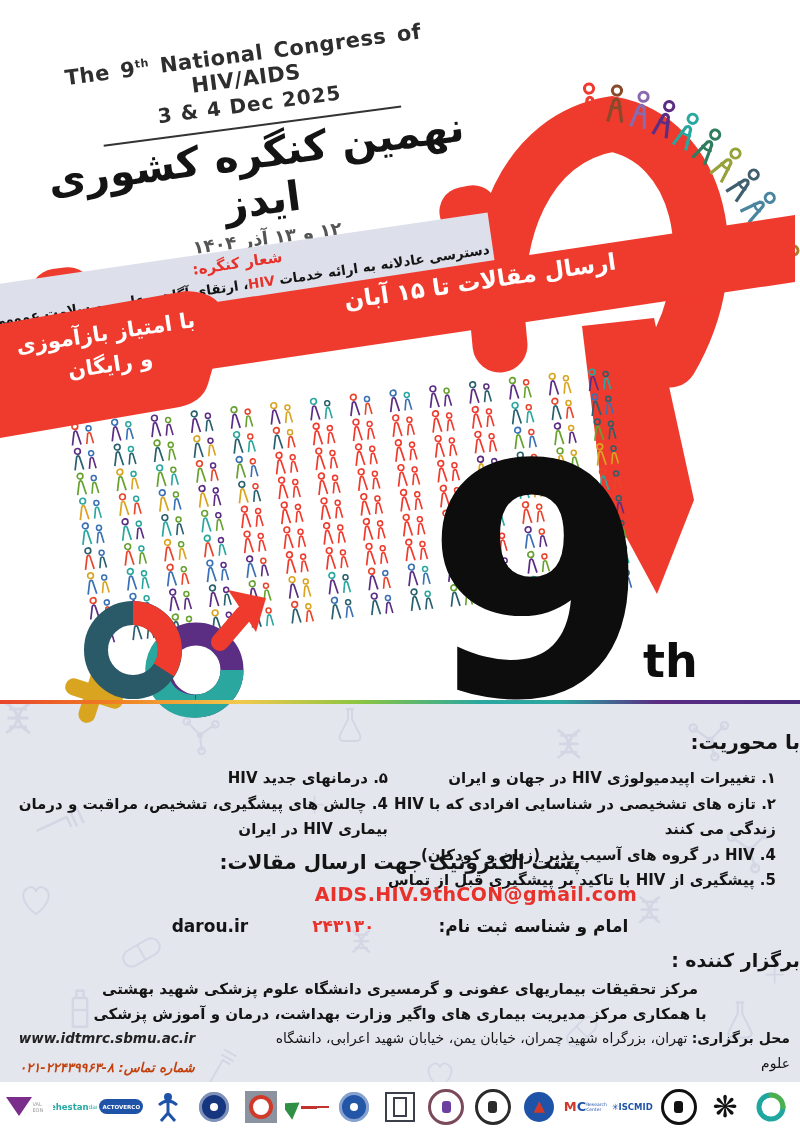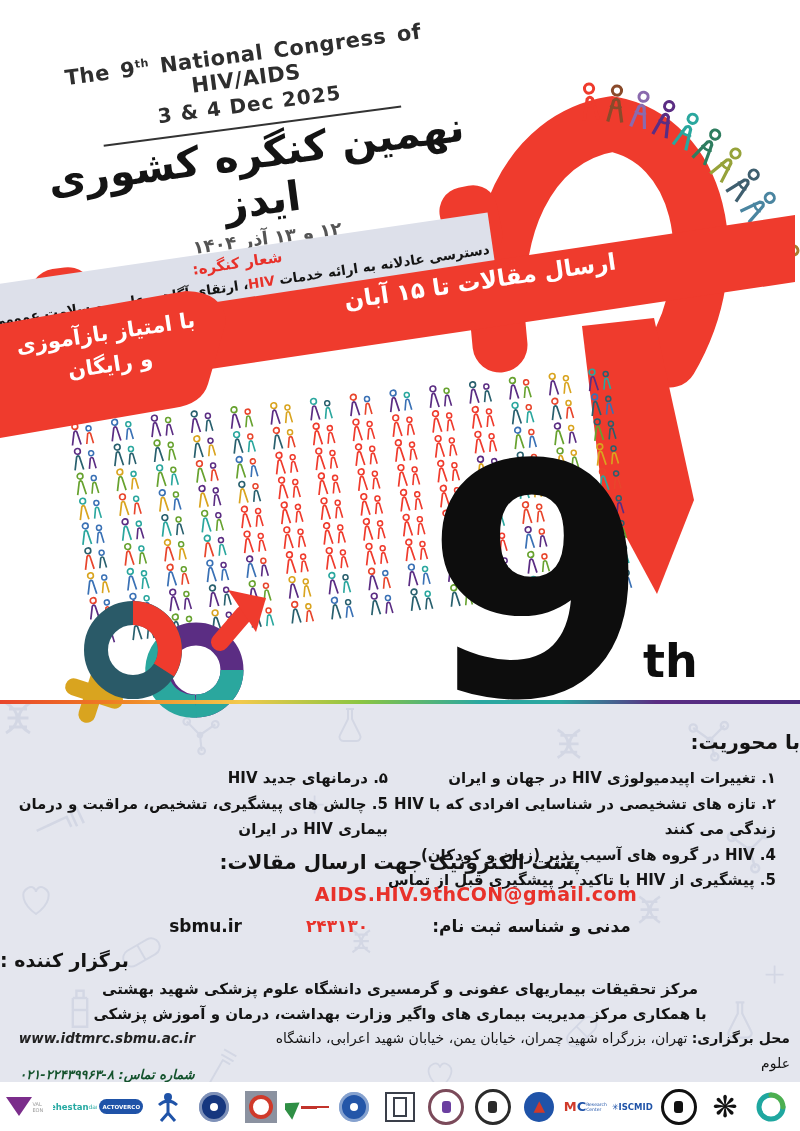--- a/index.html
+++ b/index.html
@@ -39,27 +39,27 @@
     background:linear-gradient(90deg,#e8452c 0%,#ef7d22 14%,#f2c94c 30%,#8bc541 45%,#2aa7a0 60%,#2aa7a0 70%,#5b2d83 82%,#4b2b7f 100%);}
   
   .bottom{left:0;top:704px;width:800px;height:378px;background:#e4e6ee;z-index:4;direction:rtl;}
   .bottom .c{position:absolute;color:#141414;}
   .sec-h{width:800px;text-align:center;font-size:20px;font-weight:800;}
   .col{font-size:15px;font-weight:700;line-height:25.5px;text-align:right;}
   .email-h{width:800px;text-align:center;font-size:20px;font-weight:800;}
   .email-v{width:648px;text-align:center;font-size:19px;font-weight:800;color:#e8312a !important;letter-spacing:.4px;}
   .reg{width:800px;display:flex;justify-content:center;gap:64px;font-size:17px;font-weight:800;direction:rtl;}
   .reg .code{color:#e8312a;letter-spacing:2px;}
-  .org-h{width:800px;text-align:left;font-size:19px;font-weight:800;}
+  .org-h{width:800px;text-align:right;font-size:19px;font-weight:800;}
   .org-l{width:800px;text-align:center;font-size:15px;font-weight:700;}
   .venue{right:10px;width:530px;font-size:14px;font-weight:500;line-height:25px;text-align:right;}
   .venue b{font-weight:800;}
   .contact{left:12px;width:190px;text-align:center;direction:ltr;font-style:italic;}
   .site{font-size:13.5px;font-weight:600;color:#222;}
-  .phone{font-size:13px;font-weight:600;color:#14532d;direction:rtl;margin-top:21px;}
+  .phone{font-size:13px;font-weight:600;color:#c2410c;direction:rtl;margin-top:14px;}
   
   .logos{left:0;top:1082px;width:800px;height:49px;background:#fff;z-index:5;display:flex;
          align-items:center;justify-content:space-evenly;padding:0 4px;box-sizing:border-box;}
   .logo{display:flex;flex-direction:row;align-items:center;justify-content:center;width:44px;height:44px;overflow:hidden;}
   .doodle{position:absolute;opacity:.6;}
 </style>
 </head>
 <body>
 
 <svg class="abs lay" style="z-index:2">
@@ -877,30 +877,30 @@
 
   <div class="c sec-h" style="top:26px;text-align:right;">با محوریت:</div>
   <div class="c col" style="top:62px;right:24px;width:420px;text-align:right;" id="topics-right">
       <div>۱. تغییرات اپیدمیولوژی HIV در جهان و ایران</div>
       <div>۲. تازه های تشخیصی در شناسایی افرادی که با HIV زندگی می کنند</div>
       <div>4. HIV در گروه های آسیب پذیر (زنان و کودکان)</div>
       <div>5. پیشگیری از HIV با تاکید بر پیشگیری قبل از تماس</div>
     </div>
   <div class="c col" style="top:62px;right:412px;width:382px;" id="topics-left">
       <div>۵. درمانهای جدید HIV</div>
-      <div>5. چالش های پیشگیری، تشخیص، مراقبت و درمان بیماری HIV در ایران</div>
+      <div>4. چالش های پیشگیری، تشخیص، مراقبت و درمان بیماری HIV در ایران</div>
     </div>
 
   <div class="c email-h" style="top:146px;">پست الکترونیک جهت ارسال مقالات:</div>
   <div class="c email-v" style="top:179px;">AIDS.HIV.9thCON@gmail.com</div>
 
   <div class="c reg" style="top:212px;">
-    <span>مدنی و شناسه ثبت نام:</span>
+    <span>امام و شناسه ثبت نام:</span>
     <span class="code">۲۴۳۱۳۰</span>
-    <span>sbmu.ir</span>
+    <span>darou.ir</span>
   </div>
 
   <div class="c org-h" style="top:245px;">برگزار کننده :</div>
   <div class="c org-l" style="top:276px;">مرکز تحقیقات بیماریهای عفونی و گرمسیری دانشگاه علوم پزشکی شهید بهشتی</div>
   <div class="c org-l" style="top:301px;">با همکاری مرکز مدیریت بیماری های واگیر وزارت بهداشت، درمان و آموزش پزشکی</div>
 
   <div class="c venue" style="top:322px;">
     <div><b>محل برگزاری:</b><span> تهران، بزرگراه شهید چمران، خیابان یمن، خیابان شهید اعرابی، دانشگاه علوم</span></div>
     <div><span>پزشکی شهید بهشتی، دانشکده پزشکی، طبقه دوم، </span><b>سالن همایش‌های بین المللی امام خمینی (ره)</b></div>
   </div>

